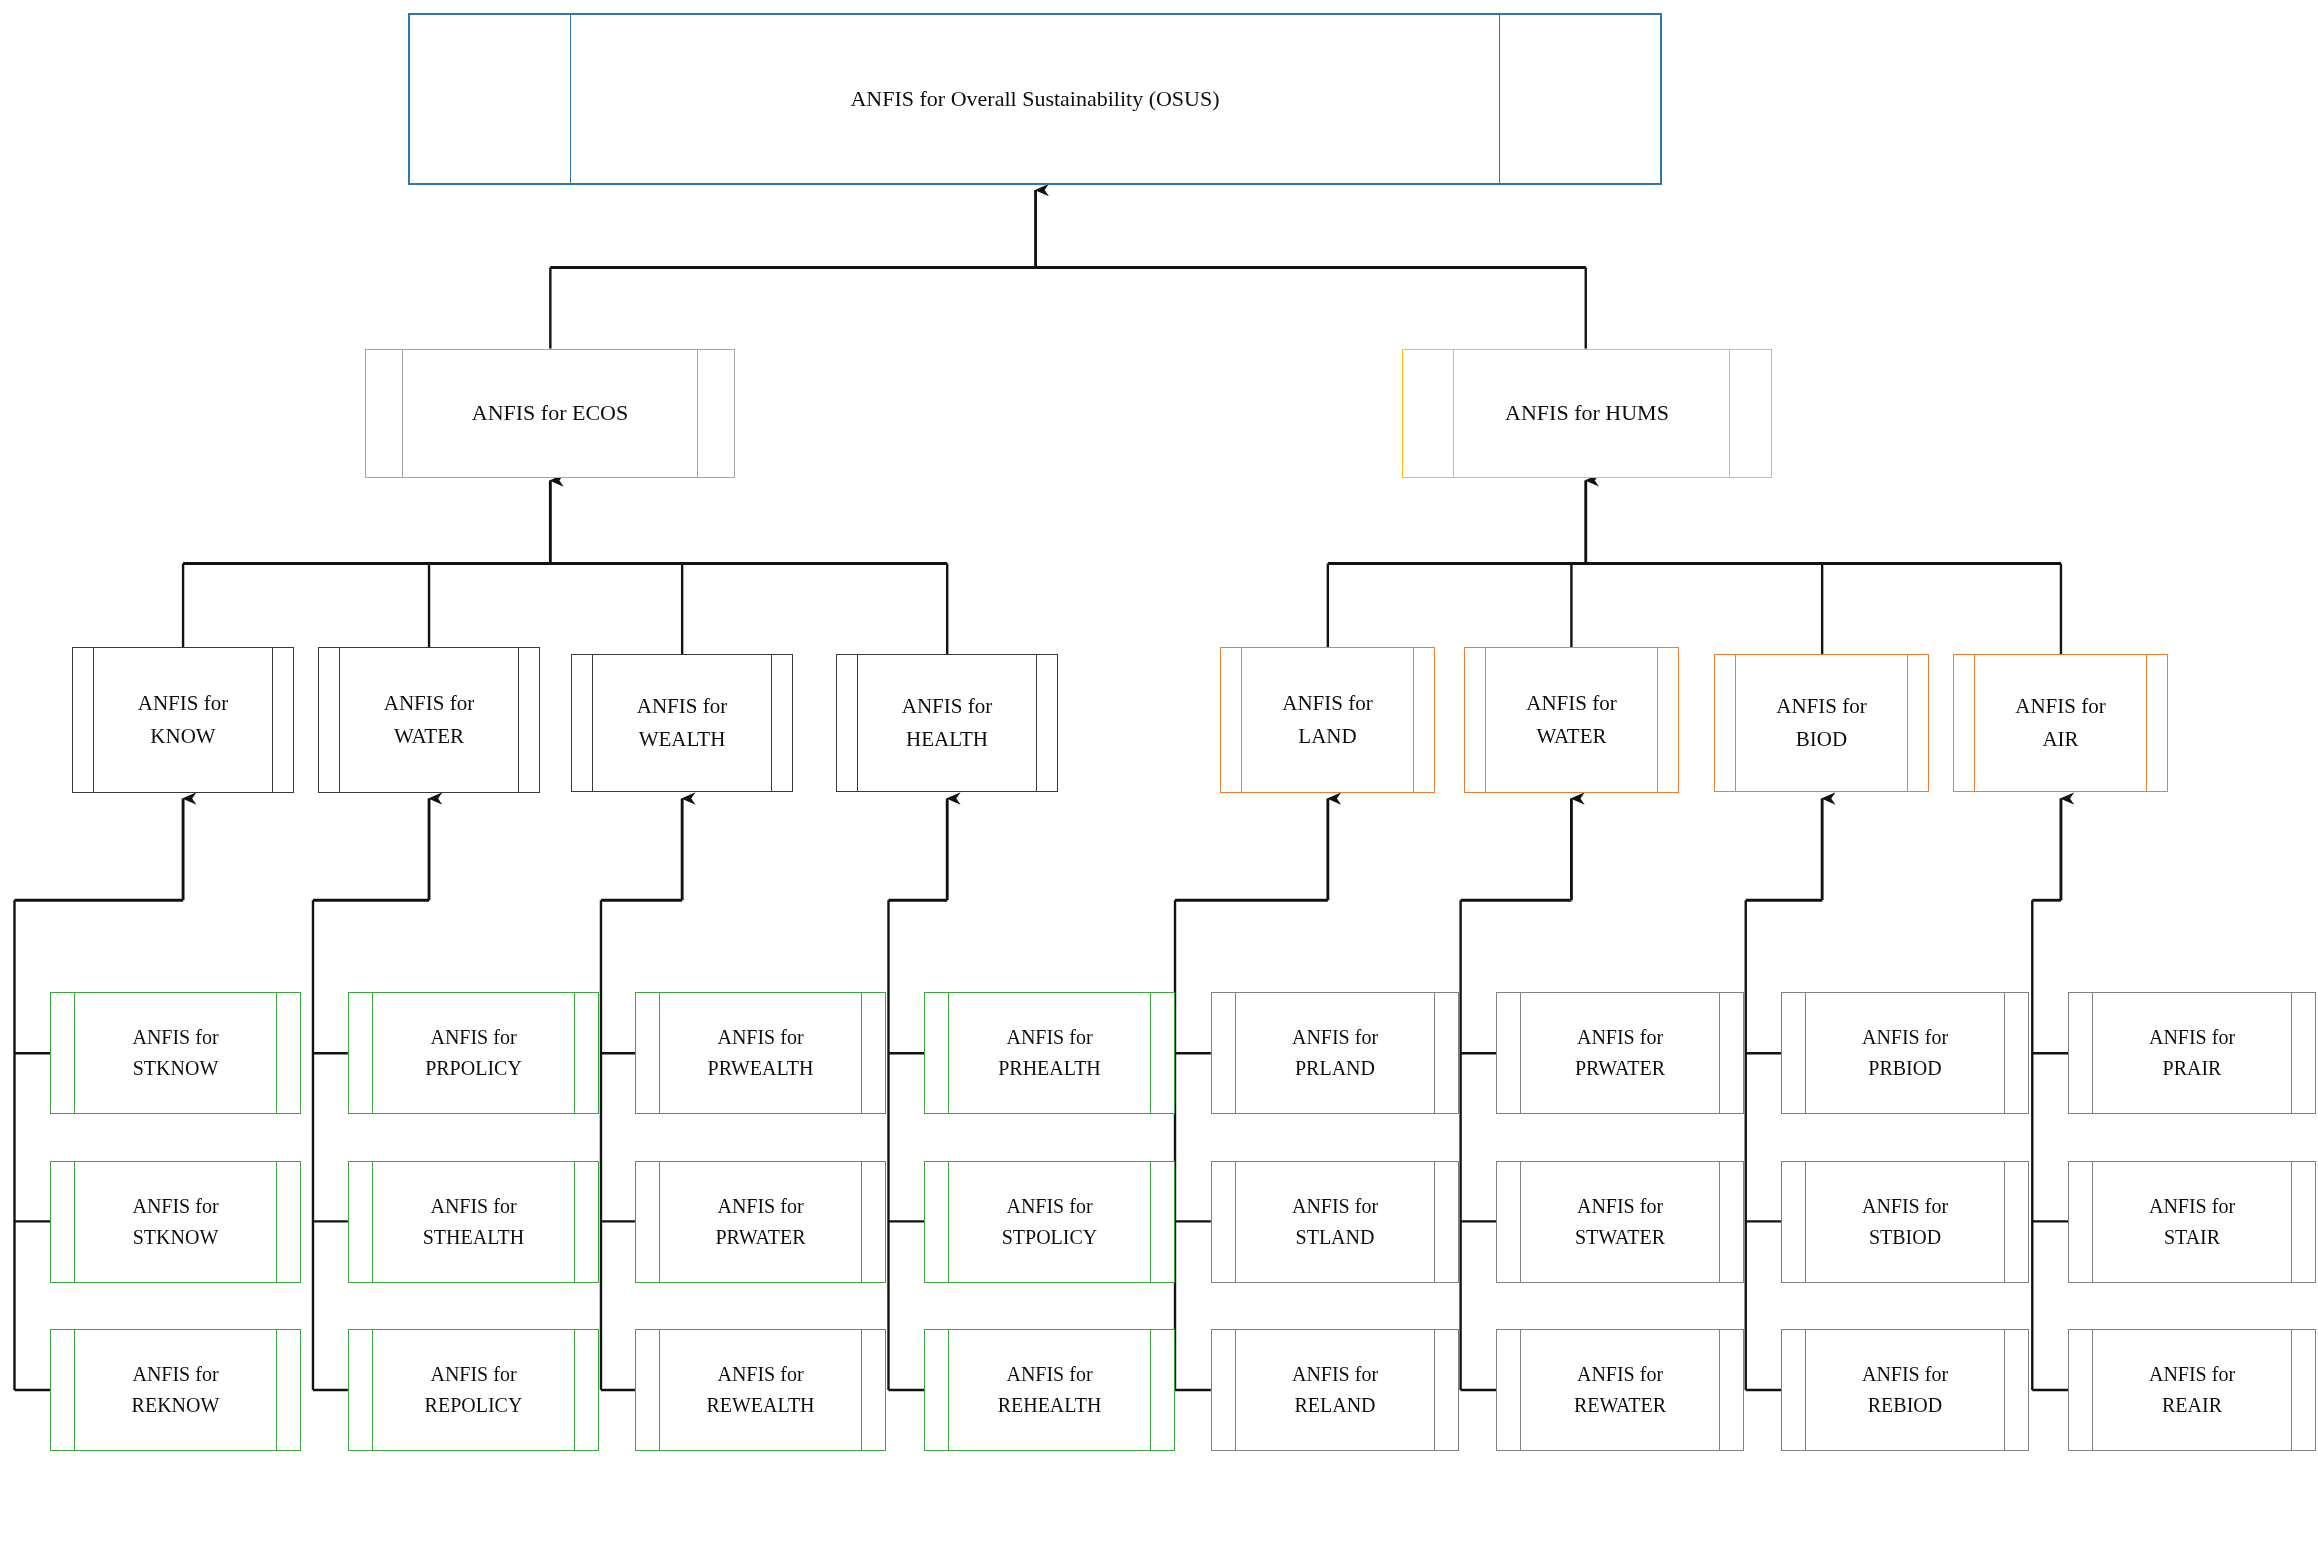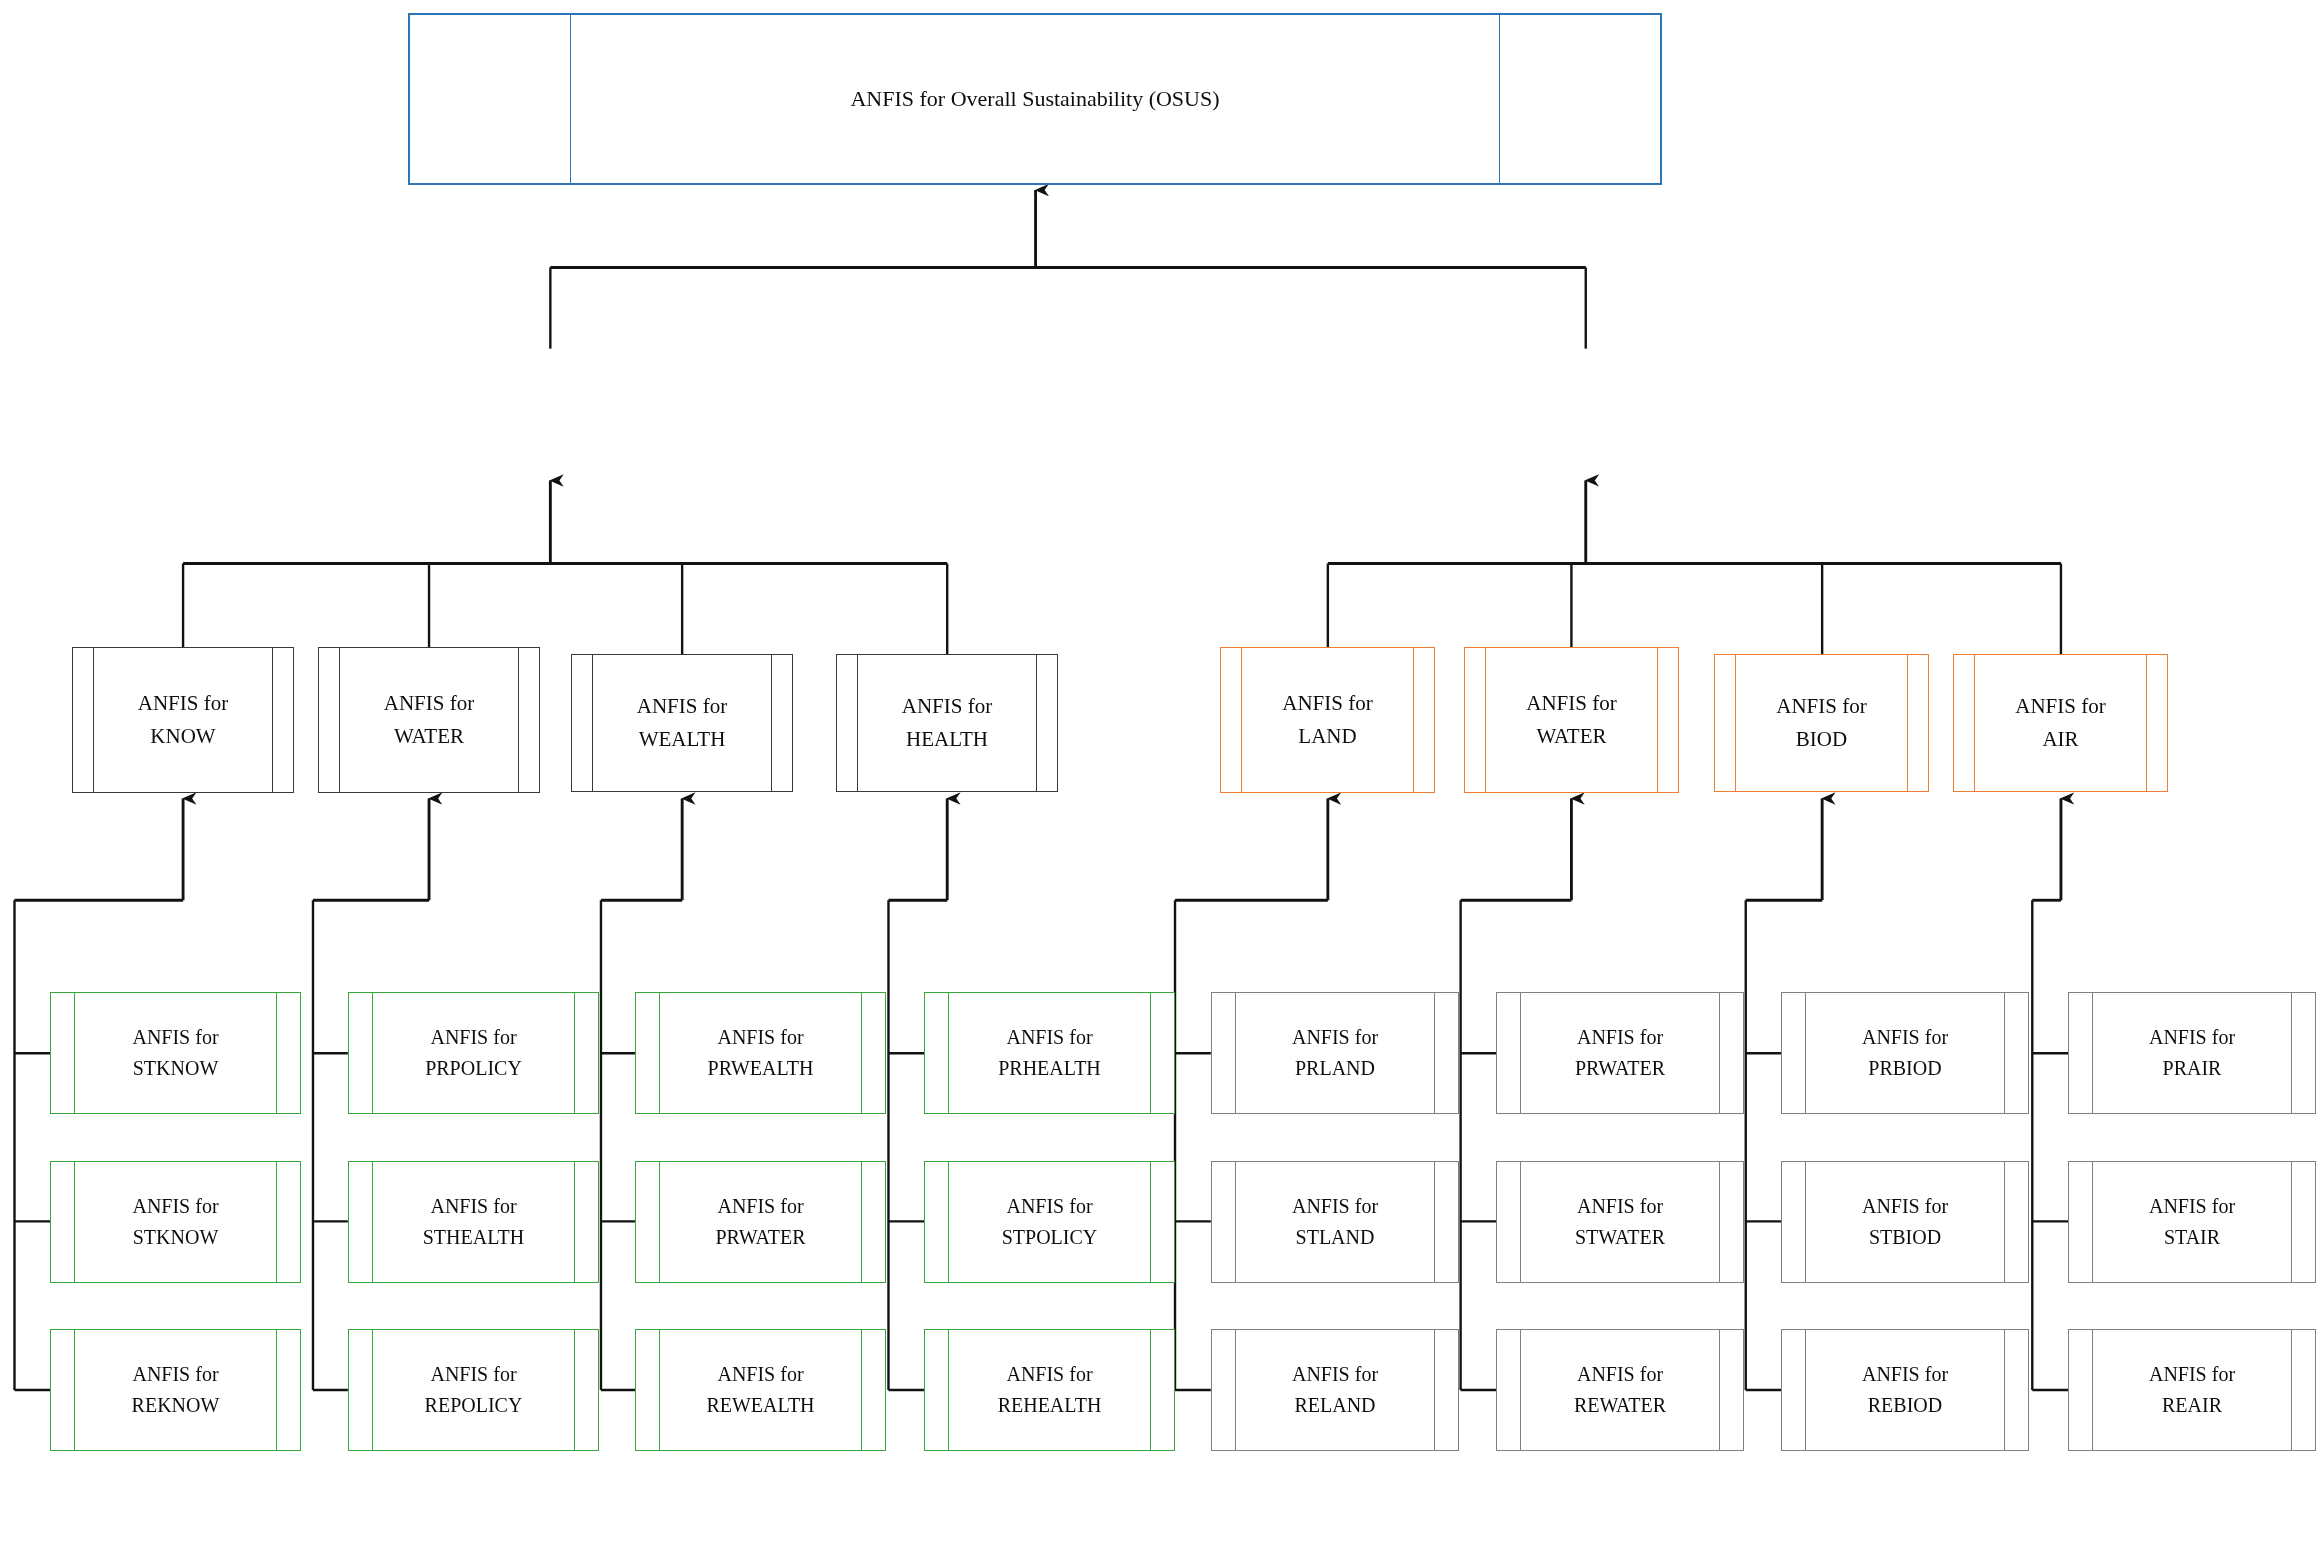--- a/index.html
+++ b/index.html
@@ -109,21 +109,35 @@
   </svg>
 
   <div class="node" id="node-osus" style="left:408px;top:13.4px;width:1254px;height:172px;border:2.4px solid #2E75B6;">
     <span class="bar l" style="left:160px;border-left:1.4px solid #2E75B6;"></span>
     <span class="bar r" style="right:160px;border-left:1.4px solid #2E75B6;"></span>
     <div class="inner t-root">
       <span class="lbl1">ANFIS for Overall Sustainability (OSUS)</span>
     </div>
   </div>
 
-
+  <div class="node" id="node-ecos" style="left:365px;top:349px;width:370px;height:129px;border:1.9px solid #A6A6A6;">
+    <span class="bar l" style="left:36px;border-left:1.4px solid #A6A6A6;"></span>
+    <span class="bar r" style="right:36px;border-left:1.4px solid #A6A6A6;"></span>
+    <div class="inner t-l2">
+      <span class="lbl1">ANFIS for ECOS</span>
+    </div>
+  </div>
+
+  <div class="node" id="node-hums" style="left:1402px;top:349px;width:370px;height:129px;border:1.9px solid #FFC000;">
+    <span class="bar l" style="left:50px;border-left:1.4px solid #FFC000;"></span>
+    <span class="bar r" style="right:41px;border-left:1.4px solid #FFC000;"></span>
+    <div class="inner t-l2">
+      <span class="lbl1">ANFIS for HUMS</span>
+    </div>
+  </div>
 
   <div class="node" id="node-know" style="left:72px;top:647px;width:222px;height:146px;border:1.9px solid #3B3838;">
     <span class="bar l" style="left:20px;border-left:1.4px solid #3B3838;"></span>
     <span class="bar r" style="right:20px;border-left:1.4px solid #3B3838;"></span>
     <div class="inner t-l3">
       <span class="lbl1">ANFIS for</span>
       <span class="lbl2">KNOW</span>
     </div>
   </div>
 

